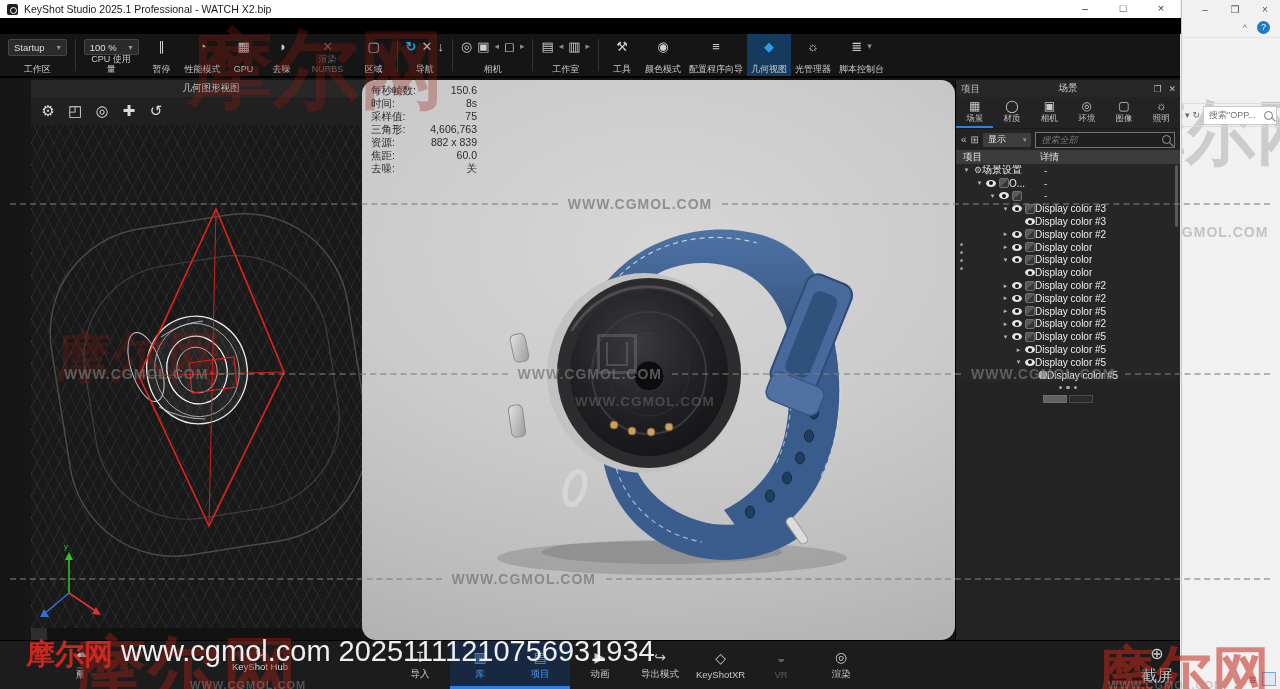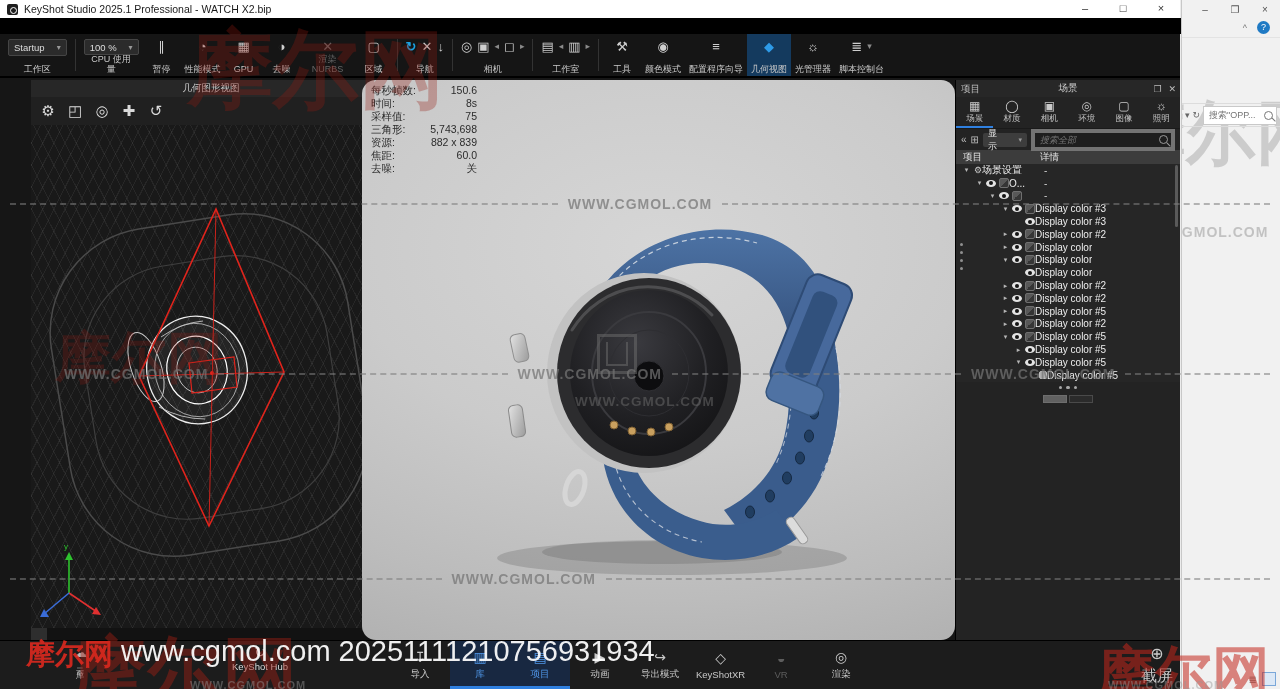--- a/index.html
+++ b/index.html
@@ -51,21 +51,21 @@
   .proj-corner{position:absolute;left:5px;top:0;font-size:9.5px;color:#bdbdbd;line-height:17px;}
   .ptabs{height:31px;display:flex;border-bottom:1px solid #1a1a1a;}
   .ptab{flex:1;display:flex;flex-direction:column;align-items:center;justify-content:center;gap:1px;}
   .ptab .glyph{font-size:12px;color:#c9c9c9;line-height:12px;}
   .ptab .plabel{font-size:8.5px;color:#c4c4c4;}
   .ptab.active{box-shadow:inset 0 -2px 0 #2f80e0;}
   .filter-row{height:21px;display:flex;align-items:center;gap:4px;padding:0 5px;}
   .f-ic{font-size:10px;color:#bdbdbd;}
   .disp-dd{background:#3d3d3d;border-radius:2px;height:14px;display:flex;align-items:center;gap:17px;padding:0 5px;font-size:9px;color:#e0e0e0;}
   .disp-dd .dcaret{font-size:7px;color:#999;}
-  .search-box{flex:1;height:14px;border:4px solid #737373;background:#1e1e1e;display:flex;align-items:center;padding:0 3px;}
+  .search-box{flex:1;height:14px;border:1px solid #737373;background:#1e1e1e;display:flex;align-items:center;padding:0 3px;}
   .search-box input{flex:1;min-width:0;background:transparent;border:none;outline:none;font-size:9px;color:#888;font-style:italic;font-family:inherit;}
   .mag{width:7px;height:7px;border:1.4px solid #9a9a9a;border-radius:50%;position:relative;flex:none;}
   .mag::after{content:"";position:absolute;width:5px;height:1.4px;background:#9a9a9a;transform:rotate(45deg);right:-4px;bottom:-2px;}
   .thead{height:14px;background:#3c3c3c;display:flex;font-size:9.5px;color:#e2e2e2;align-items:center;}
   .thead .c1{width:84px;padding-left:7px;box-sizing:border-box;}
   .tree{height:218px;background:#262626;position:relative;overflow:hidden;}
   .trow{display:flex;align-items:center;height:12.8px;font-size:10px;color:#ececec;position:relative;white-space:nowrap;}
   .texp{width:9px;text-align:center;font-size:7px;color:#b5b5b5;margin-left:calc(6px + var(--d,0)*13px);flex:none;}
   .exp-open .texp::before{content:"▾";}
   .exp-closed .texp::before{content:"▸";}
@@ -361,21 +361,21 @@
         <div class="stat-row">
           <span>时间:</span>
           <span>8s</span>
         </div>
         <div class="stat-row">
           <span>采样值:</span>
           <span>75</span>
         </div>
         <div class="stat-row">
           <span>三角形:</span>
-          <span>5,743,698</span>
+          <span>4,606,763</span>
         </div>
         <div class="stat-row">
           <span>资源:</span>
           <span>882 x 839</span>
         </div>
         <div class="stat-row">
           <span>焦距:</span>
           <span>60.0</span>
         </div>
         <div class="stat-row">

